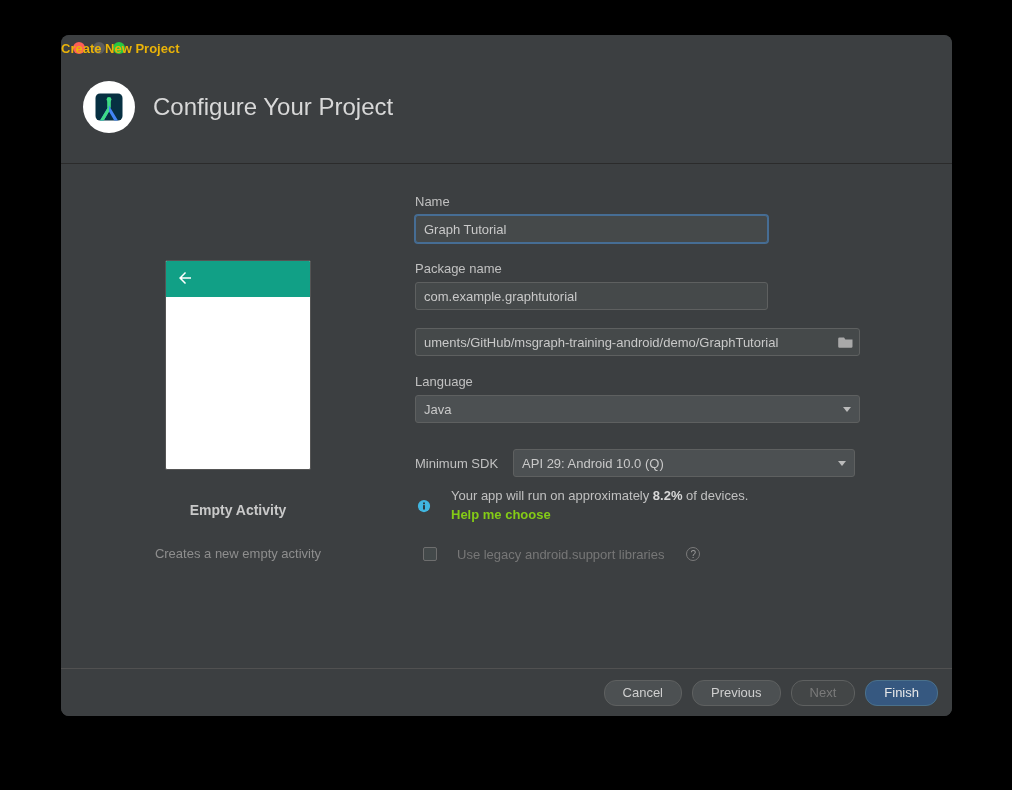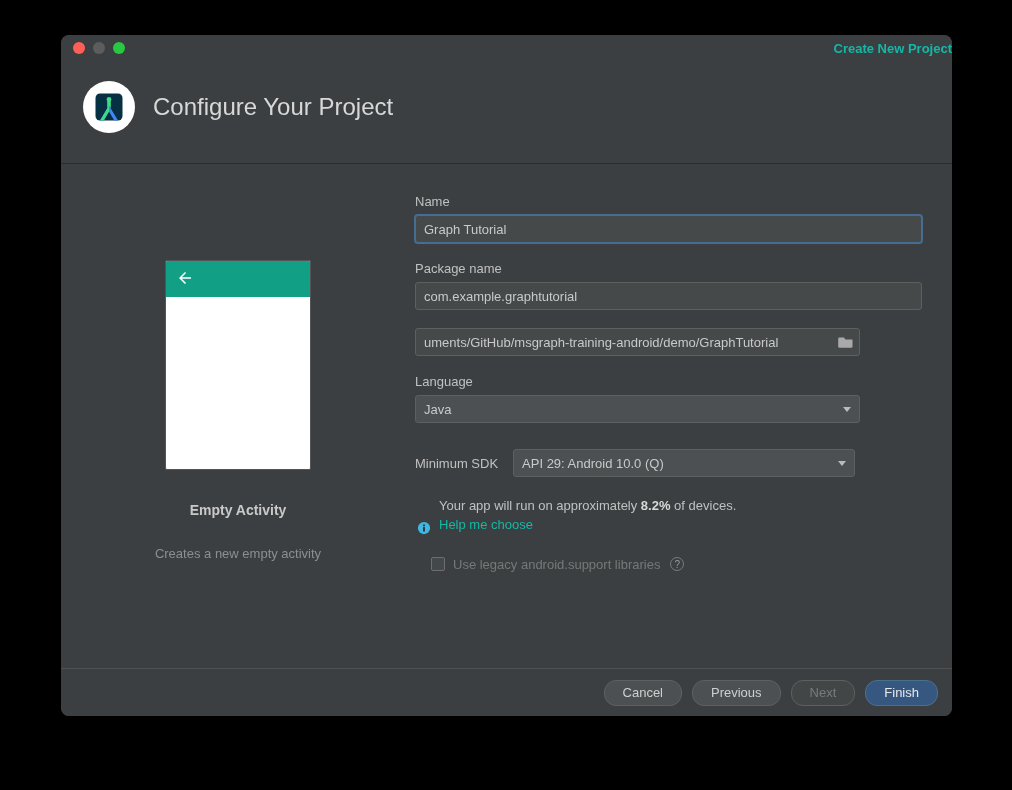--- a/index.html
+++ b/index.html
@@ -41,23 +41,23 @@
   }
   .traffic .dot {
     width: 12px; height: 12px; border-radius: 50%;
   }
   .dot.red { background: #ff5f57; }
   .dot.yellow { background: #5d5d5d; }
   .dot.green { background: #28c840; }
   .title {
     position: absolute;
     left: 0; right: 0;
-    text-align: right;
-    font-size: 13px;
-    color: #14b8a6;
+    text-align: left;
+    font-size: 13px;
+    color: #eab308;
     font-weight: 600;
     pointer-events: none;
   }
   .header {
     background: #3c3f41;
     padding: 20px 38px 30px 22px;
     display: flex;
     align-items: center;
     gap: 18px;
     border-bottom: 1px solid #2b2b2b;
@@ -124,21 +124,21 @@
     padding: 30px 36px 10px 0;
     display: flex;
     flex-direction: column;
   }
   .field-label {
     color: #c0c0c0;
     font-size: 13px;
     margin-bottom: 6px;
   }
   .input {
-    width: 507px;
+    width: 353px;
     height: 28px;
     background: #45494a;
     border: 1px solid #5e6060;
     color: #c9c9c9;
     padding: 0 8px;
     font-size: 13px;
     border-radius: 3px;
     outline: none;
   }
   .input.focused {
@@ -179,38 +179,38 @@
     border-top: 5px solid #bbb;
   }
   .sdk-row {
     display: flex;
     align-items: center;
     gap: 15px;
   }
   .sdk-row .select { width: 342px; }
   .info-row {
     display: flex;
-    align-items: flex-end;
-    gap: 8px;
-    margin-top: 20px;
+    align-items: center;
+    gap: 20px;
+    margin-top: 10px;
     margin-left: 2px;
   }
   .info-icon {
     width: 14px; height: 14px; flex:0 0 auto;
     margin-top: 1px;
   }
   .info-text { color: #c0c0c0; line-height: 1.45; }
   .info-text b { color: #d8d8d8; }
-  .link { color: #14b8a6; cursor: pointer; }
+  .link { color: #84cc16; cursor: pointer; font-weight: bold; }
   .checkbox-row {
     display: flex;
     align-items: center;
-    gap: 8px;
+    gap: 20px;
     margin-top: 22px;
-    margin-left: 16px;
+    margin-left: 8px;
   }
   .checkbox {
     width: 14px; height: 14px;
     border: 1px solid #6e6e6e;
     border-radius: 2px;
     background: #43494a;
   }
   .checkbox-label { color: #777; }
   .help-icon {
     width: 14px; height: 14px;

